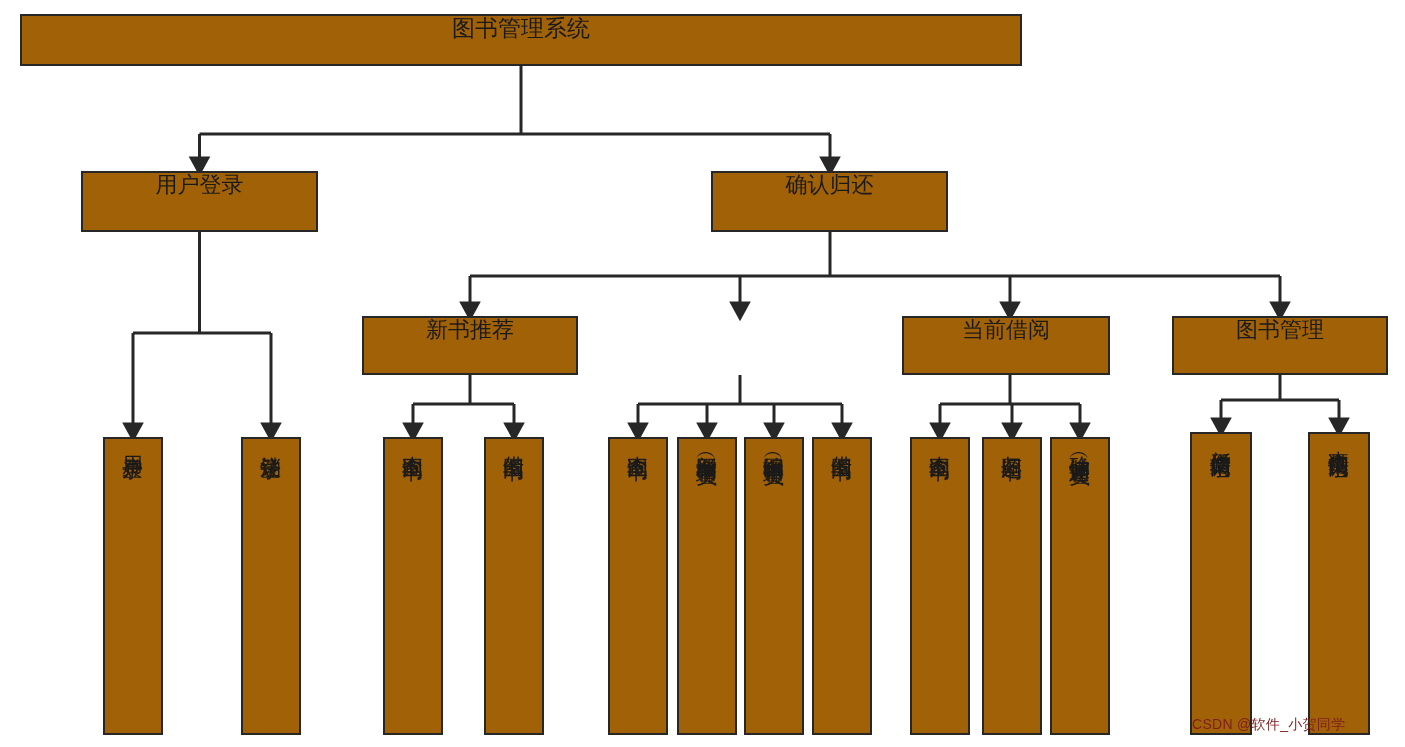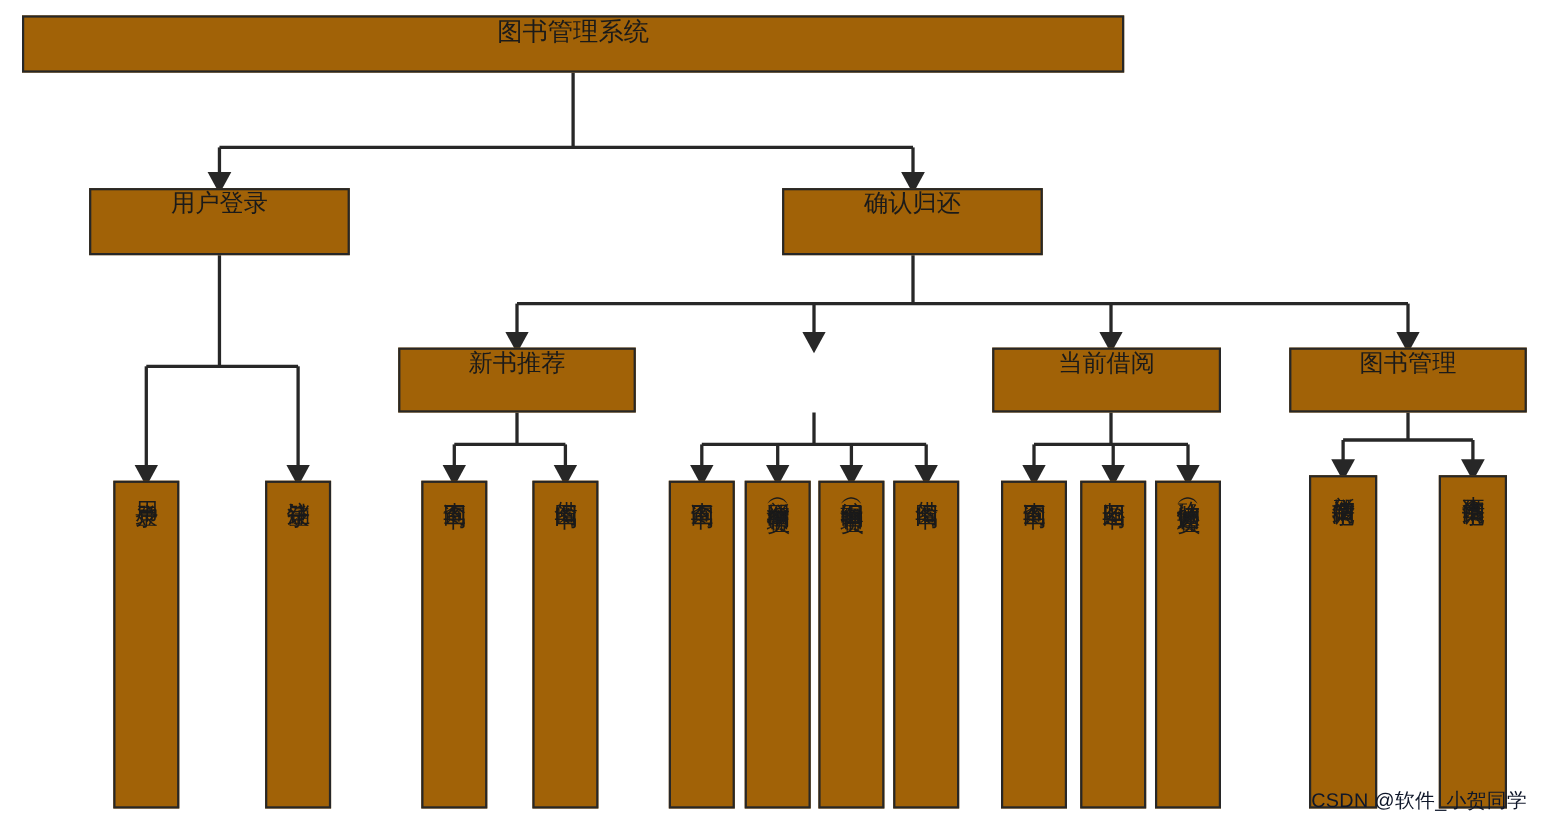--- a/index.html
+++ b/index.html
@@ -50,22 +50,22 @@
   .leaf-box .node-label {
     writing-mode: vertical-rl;
     text-orientation: upright;
     font-size: 21px;
     letter-spacing: 1.5px;
     line-height: 1;
     white-space: nowrap;
   }
   .watermark {
     position: absolute;
-    font-size: 18px;
-    color: #0f172a;
+    font-size: 14px;
+    color: #7f1d1d;
     white-space: nowrap;
     letter-spacing: 0.3px;
     pointer-events: none;
   }
 </style>
 </head>
 <body>
 
 <div id="diagram-root">
 

